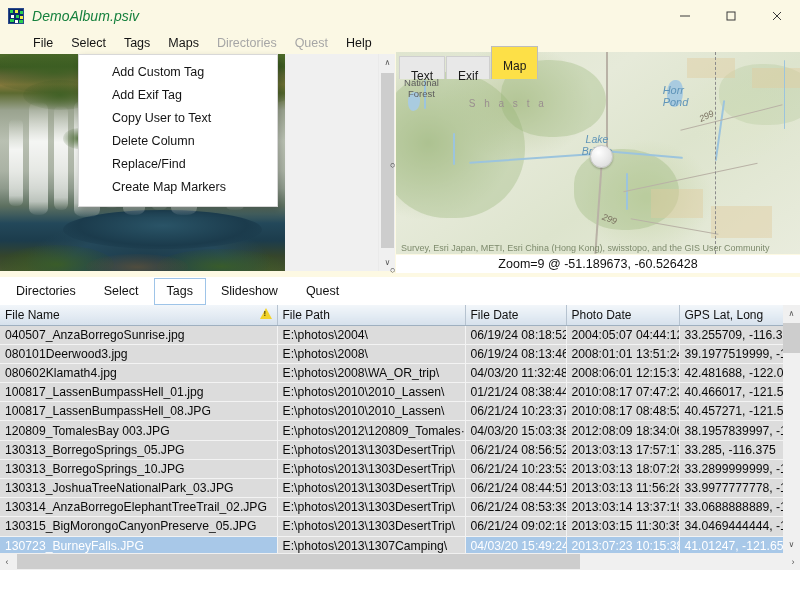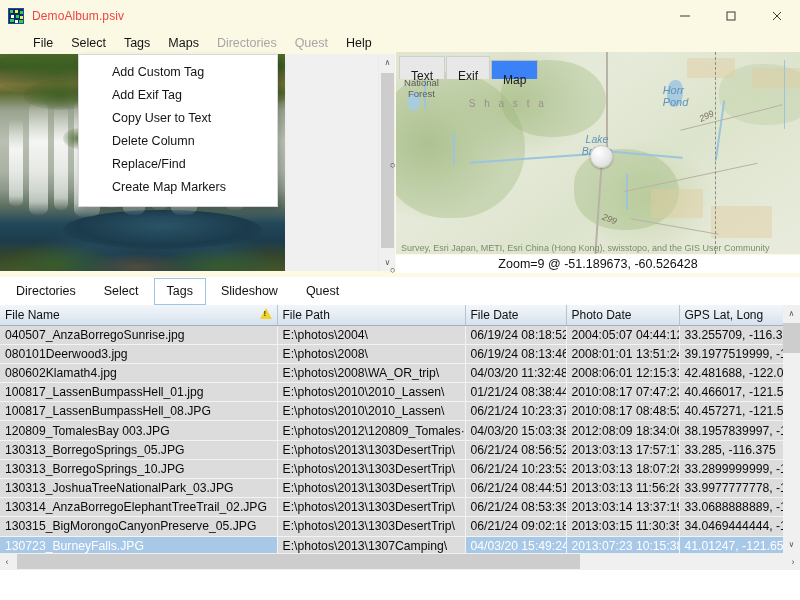--- a/index.html
+++ b/index.html
@@ -19,21 +19,21 @@
   }
   .title-icon {
     width: 16px; height: 16px; margin-left: 8px; margin-right: 8px;
     background: #0a2a6b; position: relative; overflow: hidden;
     border: 1px solid #2a4a8b; flex: none;
   }
   .title-icon i {
     position: absolute; display: block; background: #2ad14f;
   }
   .title-text {
-    font-size: 12px; color: #ef4444; letter-spacing: 0.1px;
+    font-size: 14px; color: #15803d; letter-spacing: 0.1px; font-style: italic;
   }
   .win-btns { position: absolute; right: 0; top: 0; height: 32px; display: flex; }
   .win-btn {
     width: 46px; height: 32px; display: flex; align-items: center; justify-content: center;
     color: #3a3a3a; font-size: 13px;
   }
   .win-btn svg { display: block; }
 
   
   .menubar {
@@ -129,21 +129,21 @@
   .map-tabs {
     position: absolute; left: 399px; top: 54px; height: 25px;
     display: flex; align-items: flex-end; z-index: 12;
   }
   .map-tab {
     font-size: 12px; color: #1a1a1a; padding: 12px 11px 4px 11px;
     background: #e8e8e8; border: 1px solid #cfcfcf; border-bottom: none;
     margin-right: 1px; height: 23px; line-height: 15px;
   }
   .map-tab.active {
-    background: #3b82f6; border-color: #bdbdbd; height: 19px;
+    background: #fde047; border-color: #bdbdbd; height: 33px;
     font-weight: normal;
   }
   .map-pane {
     position: absolute; left: 396px; top: 52px; width: 404px; height: 202px;
     overflow: hidden;
     background: #e8eddf;
   }
   .map-canvas {
     position: absolute; left: 0; top: 0; width: 404px; height: 202px;
     background:

